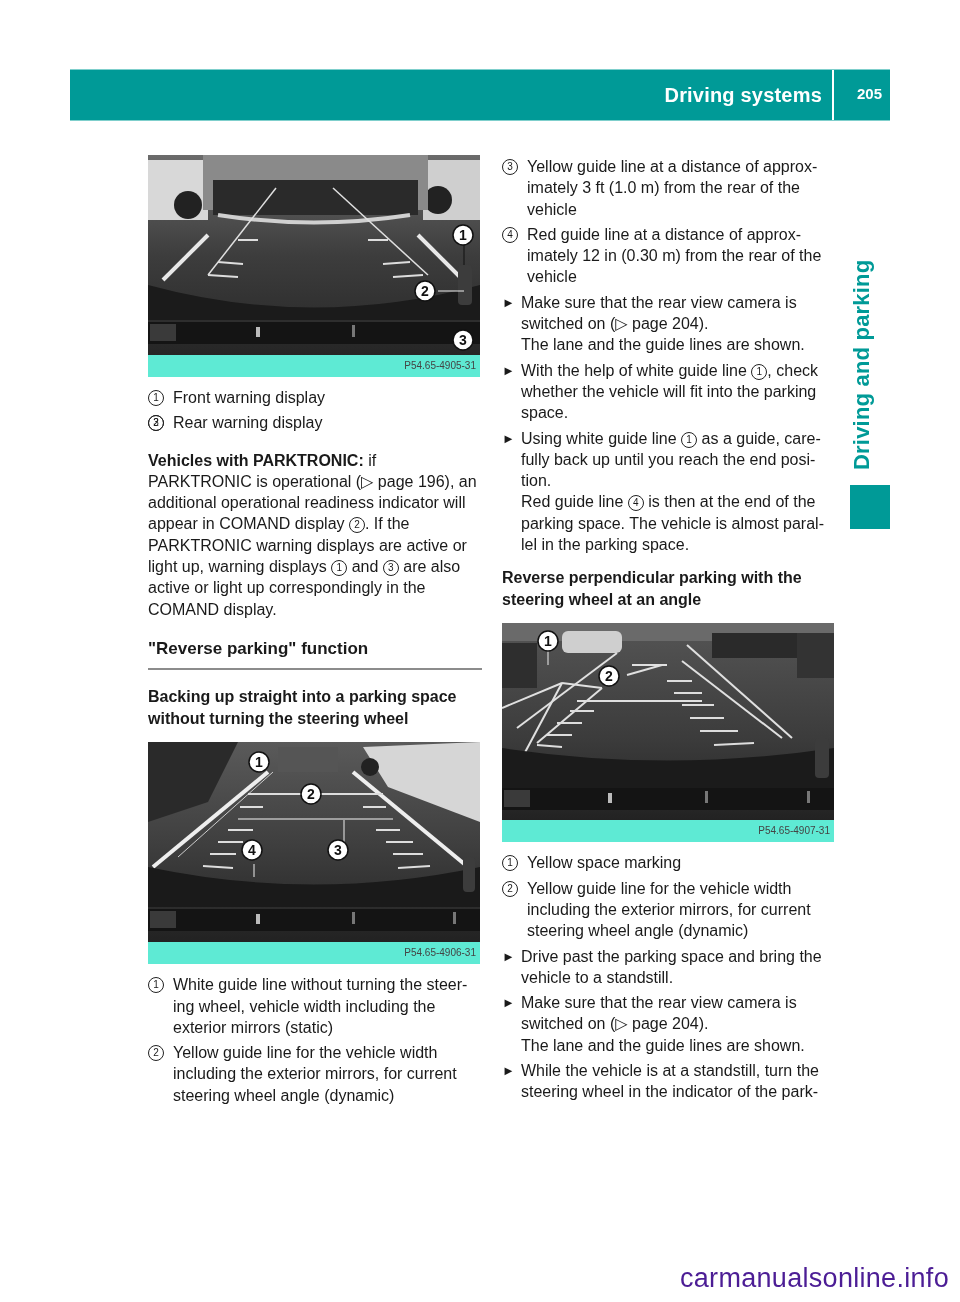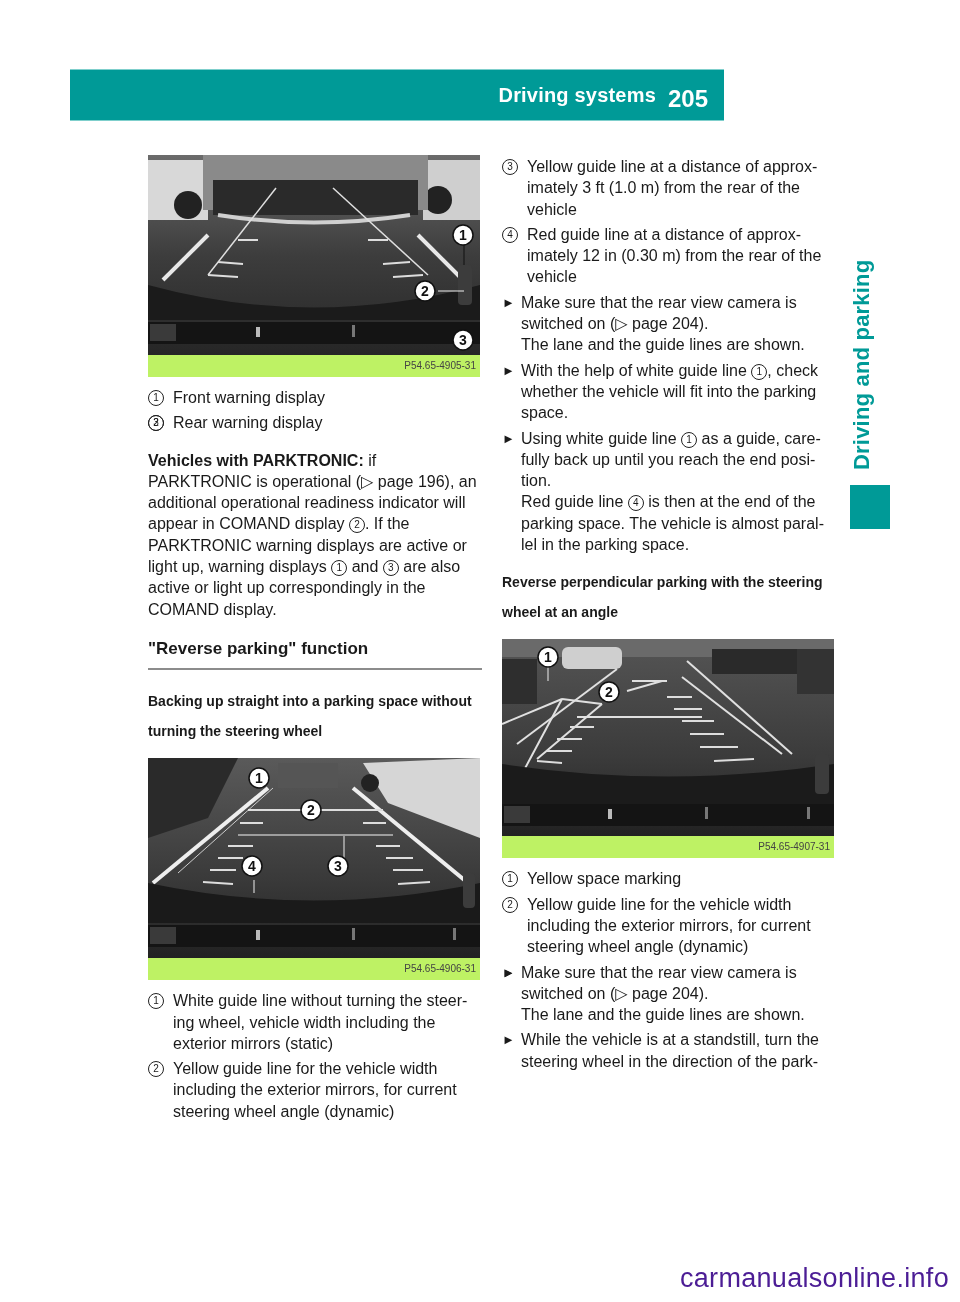--- a/index.html
+++ b/index.html
@@ -1,63 +1,63 @@
 <!DOCTYPE html>
 <html><head>
 <meta charset="utf-8">
 <style>
   html, body { margin: 0; padding: 0; }
   body {
     width: 960px; height: 1302px; background: #ffffff; position: relative; overflow: hidden;
     font-family: "Liberation Sans", sans-serif; color: #1a1a1a;
   }
   .header-bar {
-    position: absolute; left: 70px; top: 69px; width: 654px; height: 52px;
+    position: absolute; left: 70px; top: 69px; width: 820px; height: 52px;
     background: #009a97; border-top: 1px solid #7fcfcc; border-bottom: 1px solid #7fcfcc; box-sizing: border-box; padding-left: 33px;
   }
   .header-title {
     position: absolute; right: 68px; top: 14px; color: #fff; font-weight: bold; font-size: 20px; letter-spacing: 0.2px;
   }
   .header-divider { position: absolute; left: 762px; top: 0; width: 2px; height: 50px; background: #ffffff; }
   .header-page {
-    position: absolute; right: 16px; top: 15px; color: #fff; font-weight: bold; font-size: 24px;
+    position: absolute; right: 8px; top: 15px; color: #fff; font-weight: bold; font-size: 15px;
   }
   .side-tab-text {
     position: absolute; left: 849px; top: 470px; transform-origin: left top; transform: rotate(-90deg);
     color: #009a97; font-weight: bold; font-size: 22px; white-space: nowrap; letter-spacing: 0.2px;
   }
   .side-tab-square { position: absolute; left: 850px; top: 485px; width: 40px; height: 44px; background: #009a97; }
 
   .col { position: absolute; font-size: 16px; line-height: 21.3px; }
   .col-left { left: 148px; width: 334px; }
   .col-right { left: 502px; width: 334px; }
 
   .figure {
     position: relative; width: 332px; background: #e8e8e8; overflow: hidden;
   }
   .figure .screen { position: relative; width: 100%; background: #2c2c2c; overflow: hidden; }
   .figure .caption-strip {
-    height: 22px; background: #bef264; text-align: right; font-size: 10px; color: #444; line-height: 22px; padding-right: 4px;
+    height: 22px; background: #5eead4; text-align: right; font-size: 10px; color: #444; line-height: 22px; padding-right: 4px;
   }
   .figure svg { display: block; }
 
   .legend-item { position: relative; padding-left: 25px; margin: 0 0 4px 0; }
   .num {
     display: inline-block; width: 14px; height: 14px; border: 1px solid #222; border-radius: 50%;
     font-size: 10px; line-height: 14px; text-align: center; vertical-align: 1px; box-sizing: content-box;
   }
   .legend-item > .num { position: absolute; left: 0; top: 3px; }
   .step { position: relative; padding-left: 19px; margin: 0 0 4px 0; }
   .step .arrow { position: absolute; left: 0; top: 0; font-size: 13px; }
   .bold { font-weight: bold; }
   .para { margin: 16px 0 4px 0; }
   .section-heading {
     font-weight: bold; font-size: 17px; margin: 18px 0 0 0; padding-bottom: 9px; border-bottom: 2px solid #8c8c8c;
   }
-  .sub-heading { font-weight: bold; font-size: 14px; margin: 14px 0 12px 0; line-height: 30px; }
+  .sub-heading { font-weight: bold; font-size: 16px; margin: 14px 0 12px 0; line-height: 22px; }
   .watermark {
     position: absolute; left: 680px; top: 1263px; font-size: 27px; color: #4c1d95; letter-spacing: 0.3px;
   }
   .callout {
     fill: #ffffff; stroke: #111; stroke-width: 1.5;
   }
   .callout-text { font-family: "Liberation Sans", sans-serif; font-weight: bold; font-size: 14px; fill: #111; }
 </style>
 </head>
 <body>
@@ -298,25 +298,26 @@
     <span class="num">1</span>
     <span>Yellow space marking</span>
   </div>
   <div class="legend-item">
     <span class="num">2</span>
     <span>Yellow guide line for the vehicle width including the exterior mirrors, for current steering wheel angle (dynamic)</span>
   </div>
 
   <div class="step">
     <span class="arrow">►</span>
+    <span>Drive past the parking space and bring the vehicle to a standstill.</span>
   </div>
   <div class="step">
     <span class="arrow">►</span>
     <span>Make sure that the rear view camera is switched on (</span><span>▷</span><span> page 204).</span><br>
     <span>The lane and the guide lines are shown.</span>
   </div>
   <div class="step">
     <span class="arrow">►</span>
-    <span>While the vehicle is at a standstill, turn the steering wheel in the direction of the park-</span>
+    <span>While the vehicle is at a standstill, turn the steering wheel in the indicator of the park-</span>
   </div>
 </div>
 
 <div class="watermark">carmanualsonline.info</div>
 
 </body></html>

